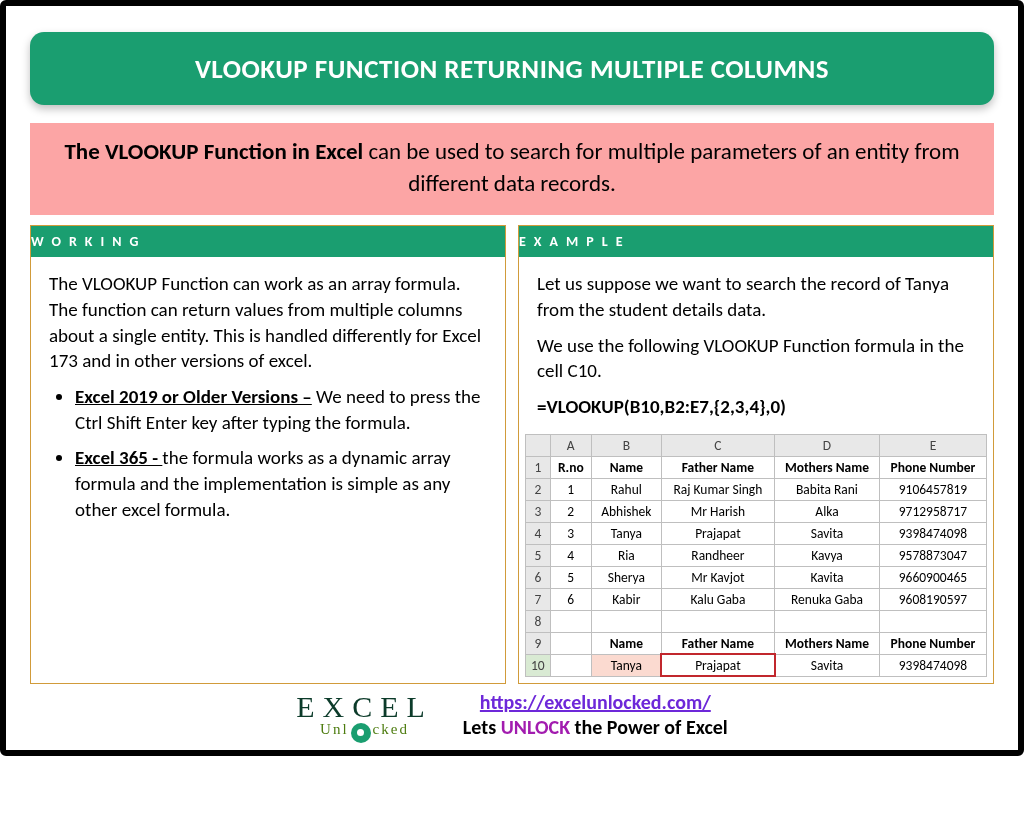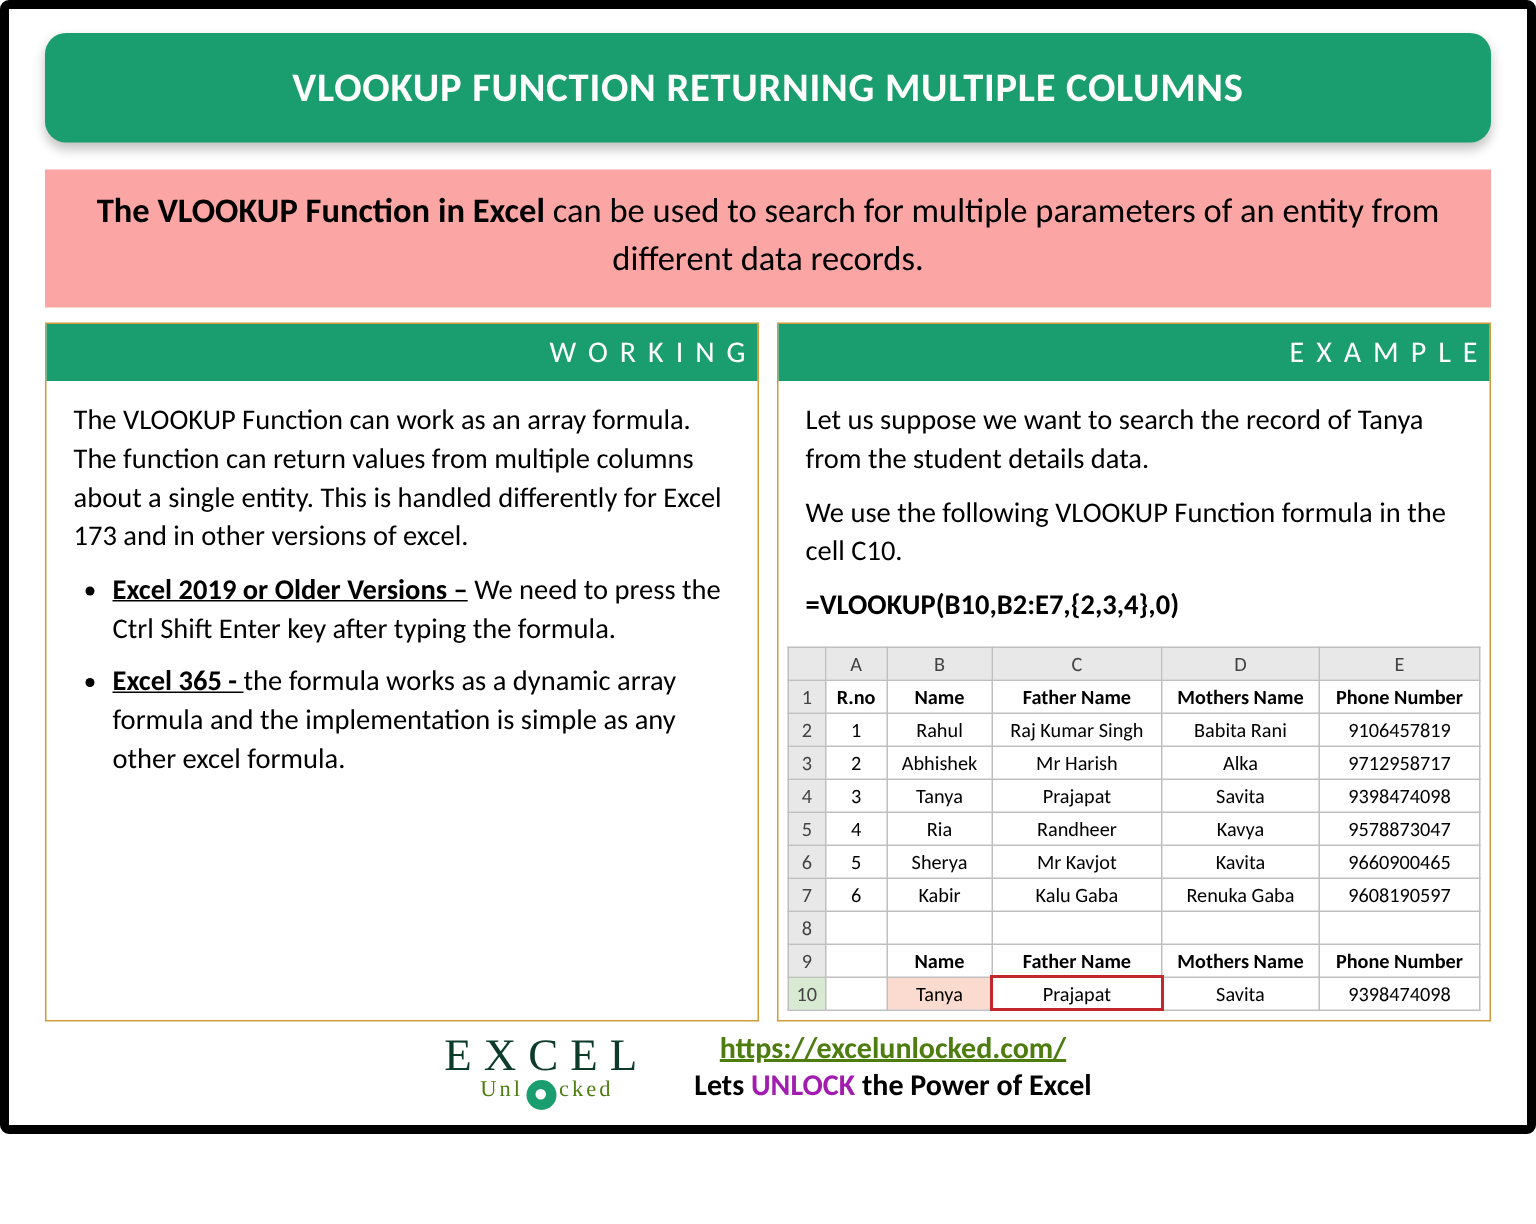--- a/index.html
+++ b/index.html
@@ -6,21 +6,21 @@
   body {
     width: 1024px; height: 816px;
     background: #fff;
     font-family: Calibri, Arial, sans-serif;
     color: #000;
   }
   .frame {
     width: 1024px; height: 756px;
     border: 6px solid #000;
     border-radius: 6px;
-    padding: 16px 24px 8px 24px;
+    padding: 26px 24px 8px 24px;
     position: relative;
   }
   .title-bar {
     background: #1a9e70;
     color: #fff;
     text-align: center;
     font-weight: bold;
     font-size: 27px;
     padding: 20px 10px;
     border-radius: 14px;
@@ -44,23 +44,23 @@
   .panel {
     flex: 1;
     border: 1.5px solid #d19b3a;
     min-height: 442px;
     display: flex;
     flex-direction: column;
   }
   .panel-head {
     background: #1a9e70;
     color: #fff;
-    text-align: right;
-    font-weight: normal;
-    font-size: 20px;
+    text-align: left;
+    font-weight: bold;
+    font-size: 14px;
     letter-spacing: 8px;
     padding: 7px 0;
   }
   .panel-body {
     padding: 14px 18px 10px 18px;
     font-size: 19px;
     line-height: 1.35;
   }
   .panel-body p { margin-bottom: 10px; }
   .panel-body ul { list-style: disc; padding-left: 26px; margin-top: 0; }
@@ -137,21 +137,21 @@
     width: 7px; height: 7px;
     border-radius: 50%;
     background: #fff;
   }
   .footer-text {
     text-align: center;
     font-size: 20px;
     font-weight: bold;
     line-height: 1.25;
   }
-  .footer-text a { color: #4d7c0f; text-decoration: underline; }
+  .footer-text a { color: #6d28d9; text-decoration: underline; }
   .footer-text .unlock { color: #a21caf; }
 </style>
 </head>
 <body>
 
 <div class="frame">
 
   <div class="title-bar">VLOOKUP FUNCTION RETURNING MULTIPLE COLUMNS</div>
 
   <div class="intro">

